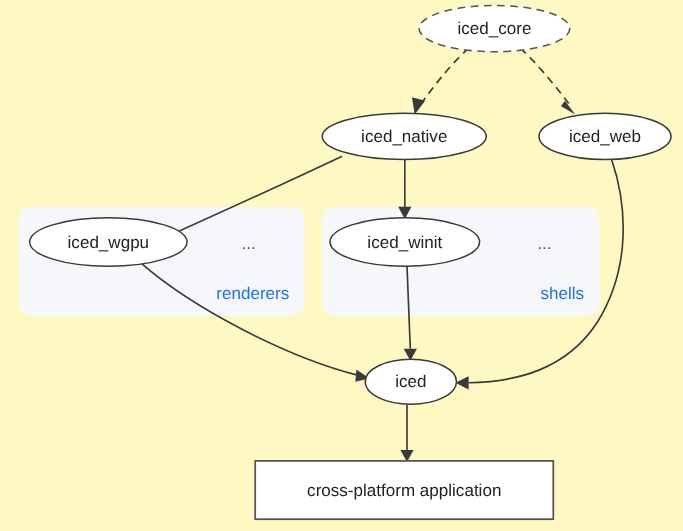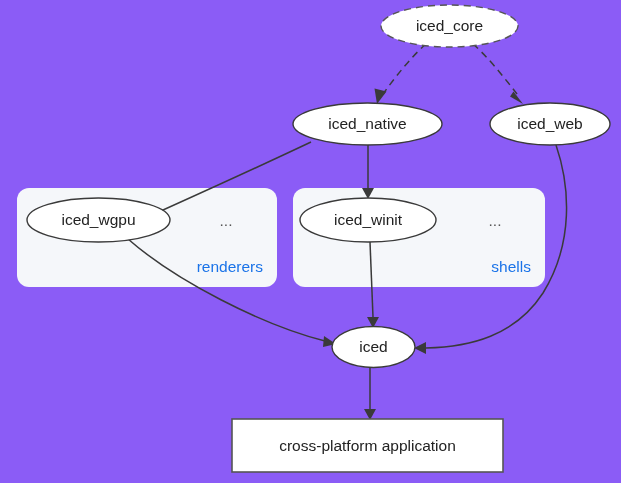--- a/index.html
+++ b/index.html
@@ -7,21 +7,21 @@
     padding: 0;
     background: #ffffff;
   }
   body {
     font-family: "Liberation Sans", sans-serif;
   }
   #diagram-root {
     position: relative;
     width: 621px;
     height: 483px;
-    background: #8b5cf6;
+    background: #fef9c3;
     overflow: hidden;
   }
   #diagram-svg {
     position: absolute;
     left: 0;
     top: 0;
     width: 621px;
     height: 483px;
   }
   .node-label {

